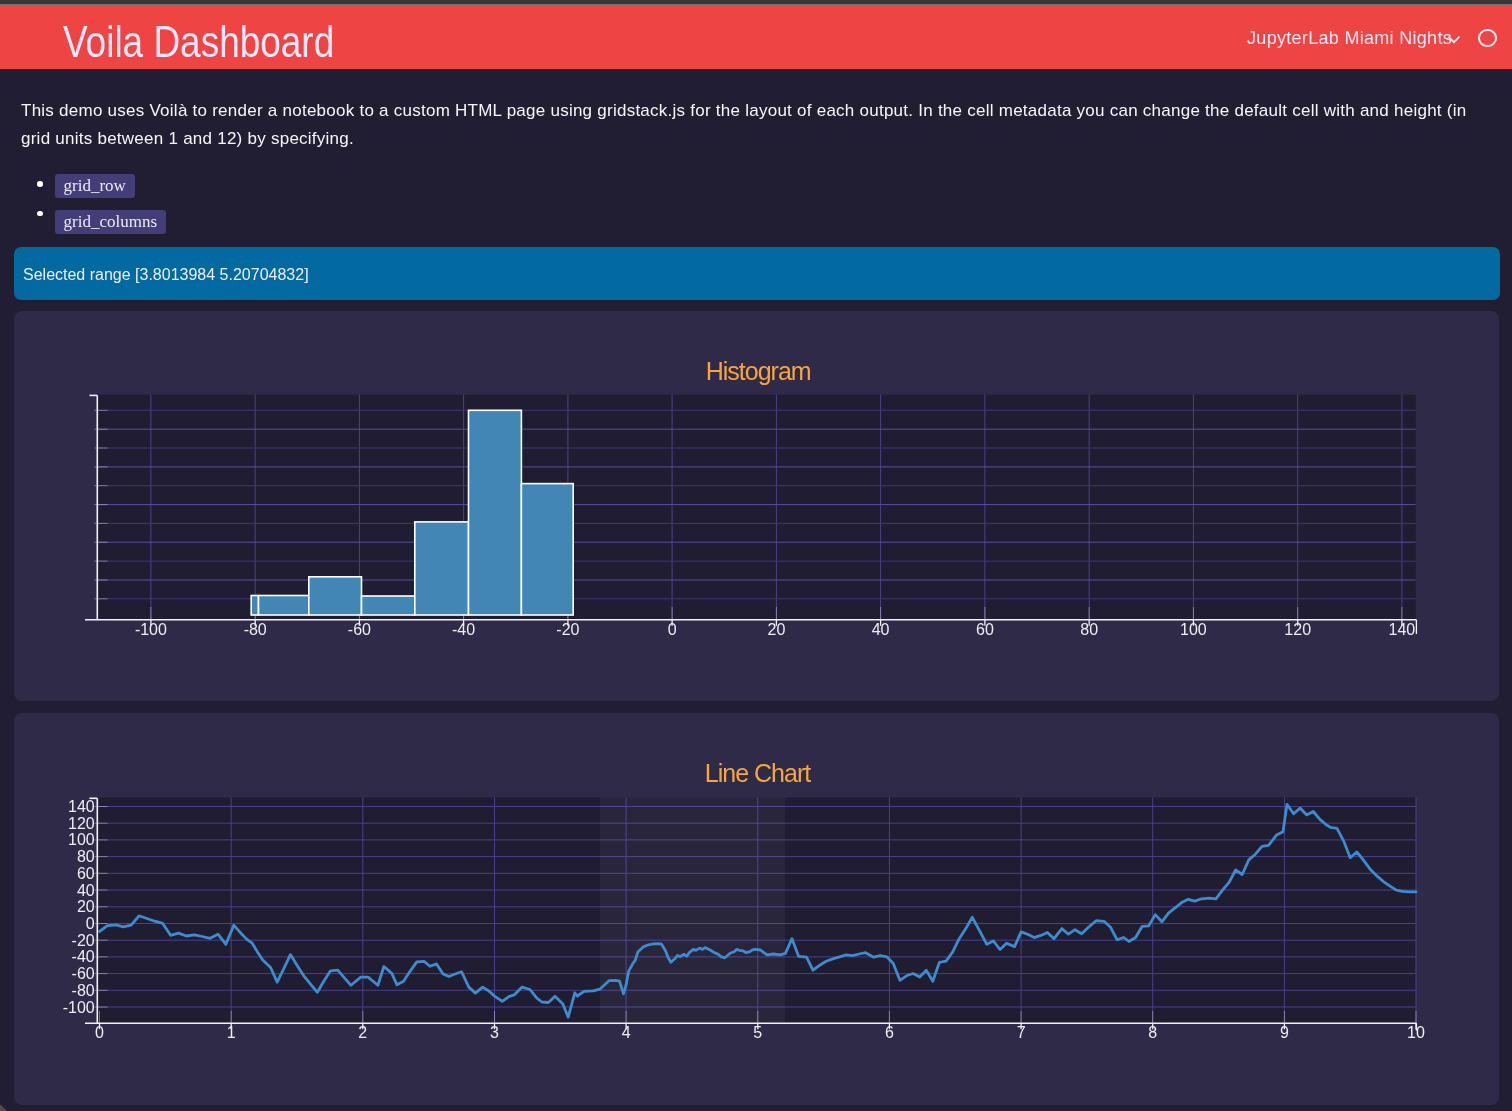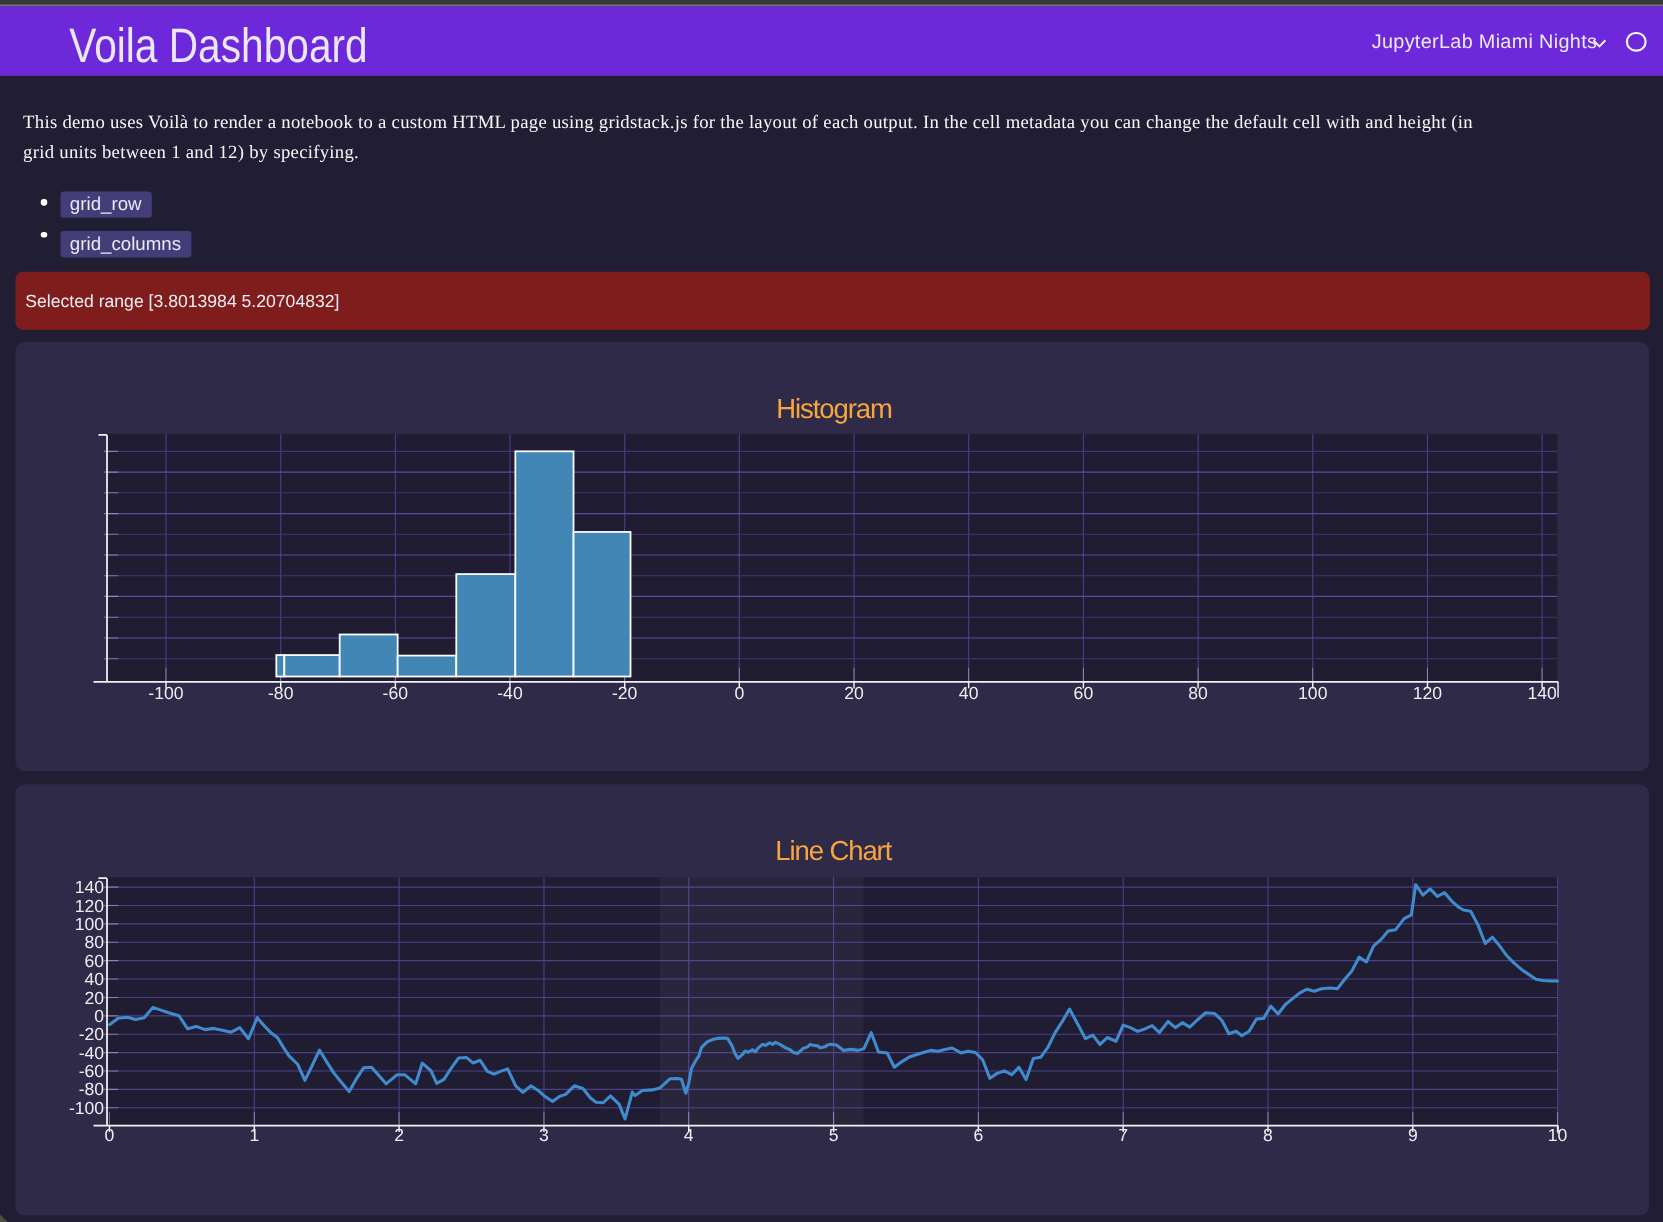--- a/index.html
+++ b/index.html
@@ -1,35 +1,35 @@
 <!DOCTYPE html>
 <html><head>
 <meta charset="utf-8">
 <title>Voila Dashboard</title>
 <style>
   * { margin:0; padding:0; box-sizing:border-box; }
   html,body { width:1512px; height:1111px; background:#211d33; overflow:hidden;
     font-family:"Liberation Sans", sans-serif; }
   .strip1 { position:absolute; left:0; top:0; width:1512px; height:4.2px; background:#37373a; }
   .strip2 { position:absolute; left:0; top:4.2px; width:1512px; height:1.9px; background:#74747a; }
-  .header { position:absolute; left:0; top:6.1px; width:1512px; height:63.4px; background:#6d28d9; }
+  .header { position:absolute; left:0; top:6.1px; width:1512px; height:63.4px; background:#ef4444; }
   .h-title { position:absolute; left:63px; top:10.6px; font-size:44px; color:#eae7f8;
     white-space:nowrap; transform:scaleX(0.84); transform-origin:left top; }
   .h-right { position:absolute; right:60px; top:21.9px; font-size:18px; letter-spacing:0.3px; color:#eceaf6; white-space:nowrap; }
   .chev { position:absolute; right:51px; top:25.8px; }
   .circ { position:absolute; right:15.5px; top:22.6px; width:18.4px; height:18.4px;
     border:2.3px solid #f4f3f9; border-radius:50%; box-sizing:border-box; }
   .para { position:absolute; left:21px; top:96.6px; width:1490px; font-size:17px;
-    letter-spacing:0.25px; line-height:28px; color:#f7f7fa; white-space:nowrap;font-family:Liberation Serif, serif; }
+    letter-spacing:0.25px; line-height:28px; color:#f7f7fa; white-space:nowrap; }
   .dot { position:absolute; width:5.6px; height:5.6px; border-radius:50%; background:#ffffff; left:37px; }
   .chip { position:absolute; left:54.5px; background:#433e77; color:#eeeafc;
-    font-family:Liberation Sans, sans-serif; font-size:17px; line-height:23.5px;
+    font-family:Liberation Serif, serif; font-size:17px; line-height:23.5px;
     padding:0 9px; border-radius:3px; }
   .selbox { position:absolute; left:14px; top:246.5px; width:1486px; height:53px;
-    background:#7f1d1d; border-radius:7px; }
+    background:#0369a1; border-radius:7px; }
   .selbox span { position:absolute; left:9px; top:19px; font-size:16px; color:#efeef6; }
   .panel { position:absolute; left:14px; width:1485px; background:#2e2a48; border-radius:8px; }
   .corner { position:absolute; left:0; top:1104px; width:0; height:0;
     border-left:7px solid #5a574f; border-top:7px solid transparent; opacity:0.8; }
 </style>
 </head>
 <body>
 <div class="strip1"></div>
 <div class="strip2"></div>
 <div class="header">

